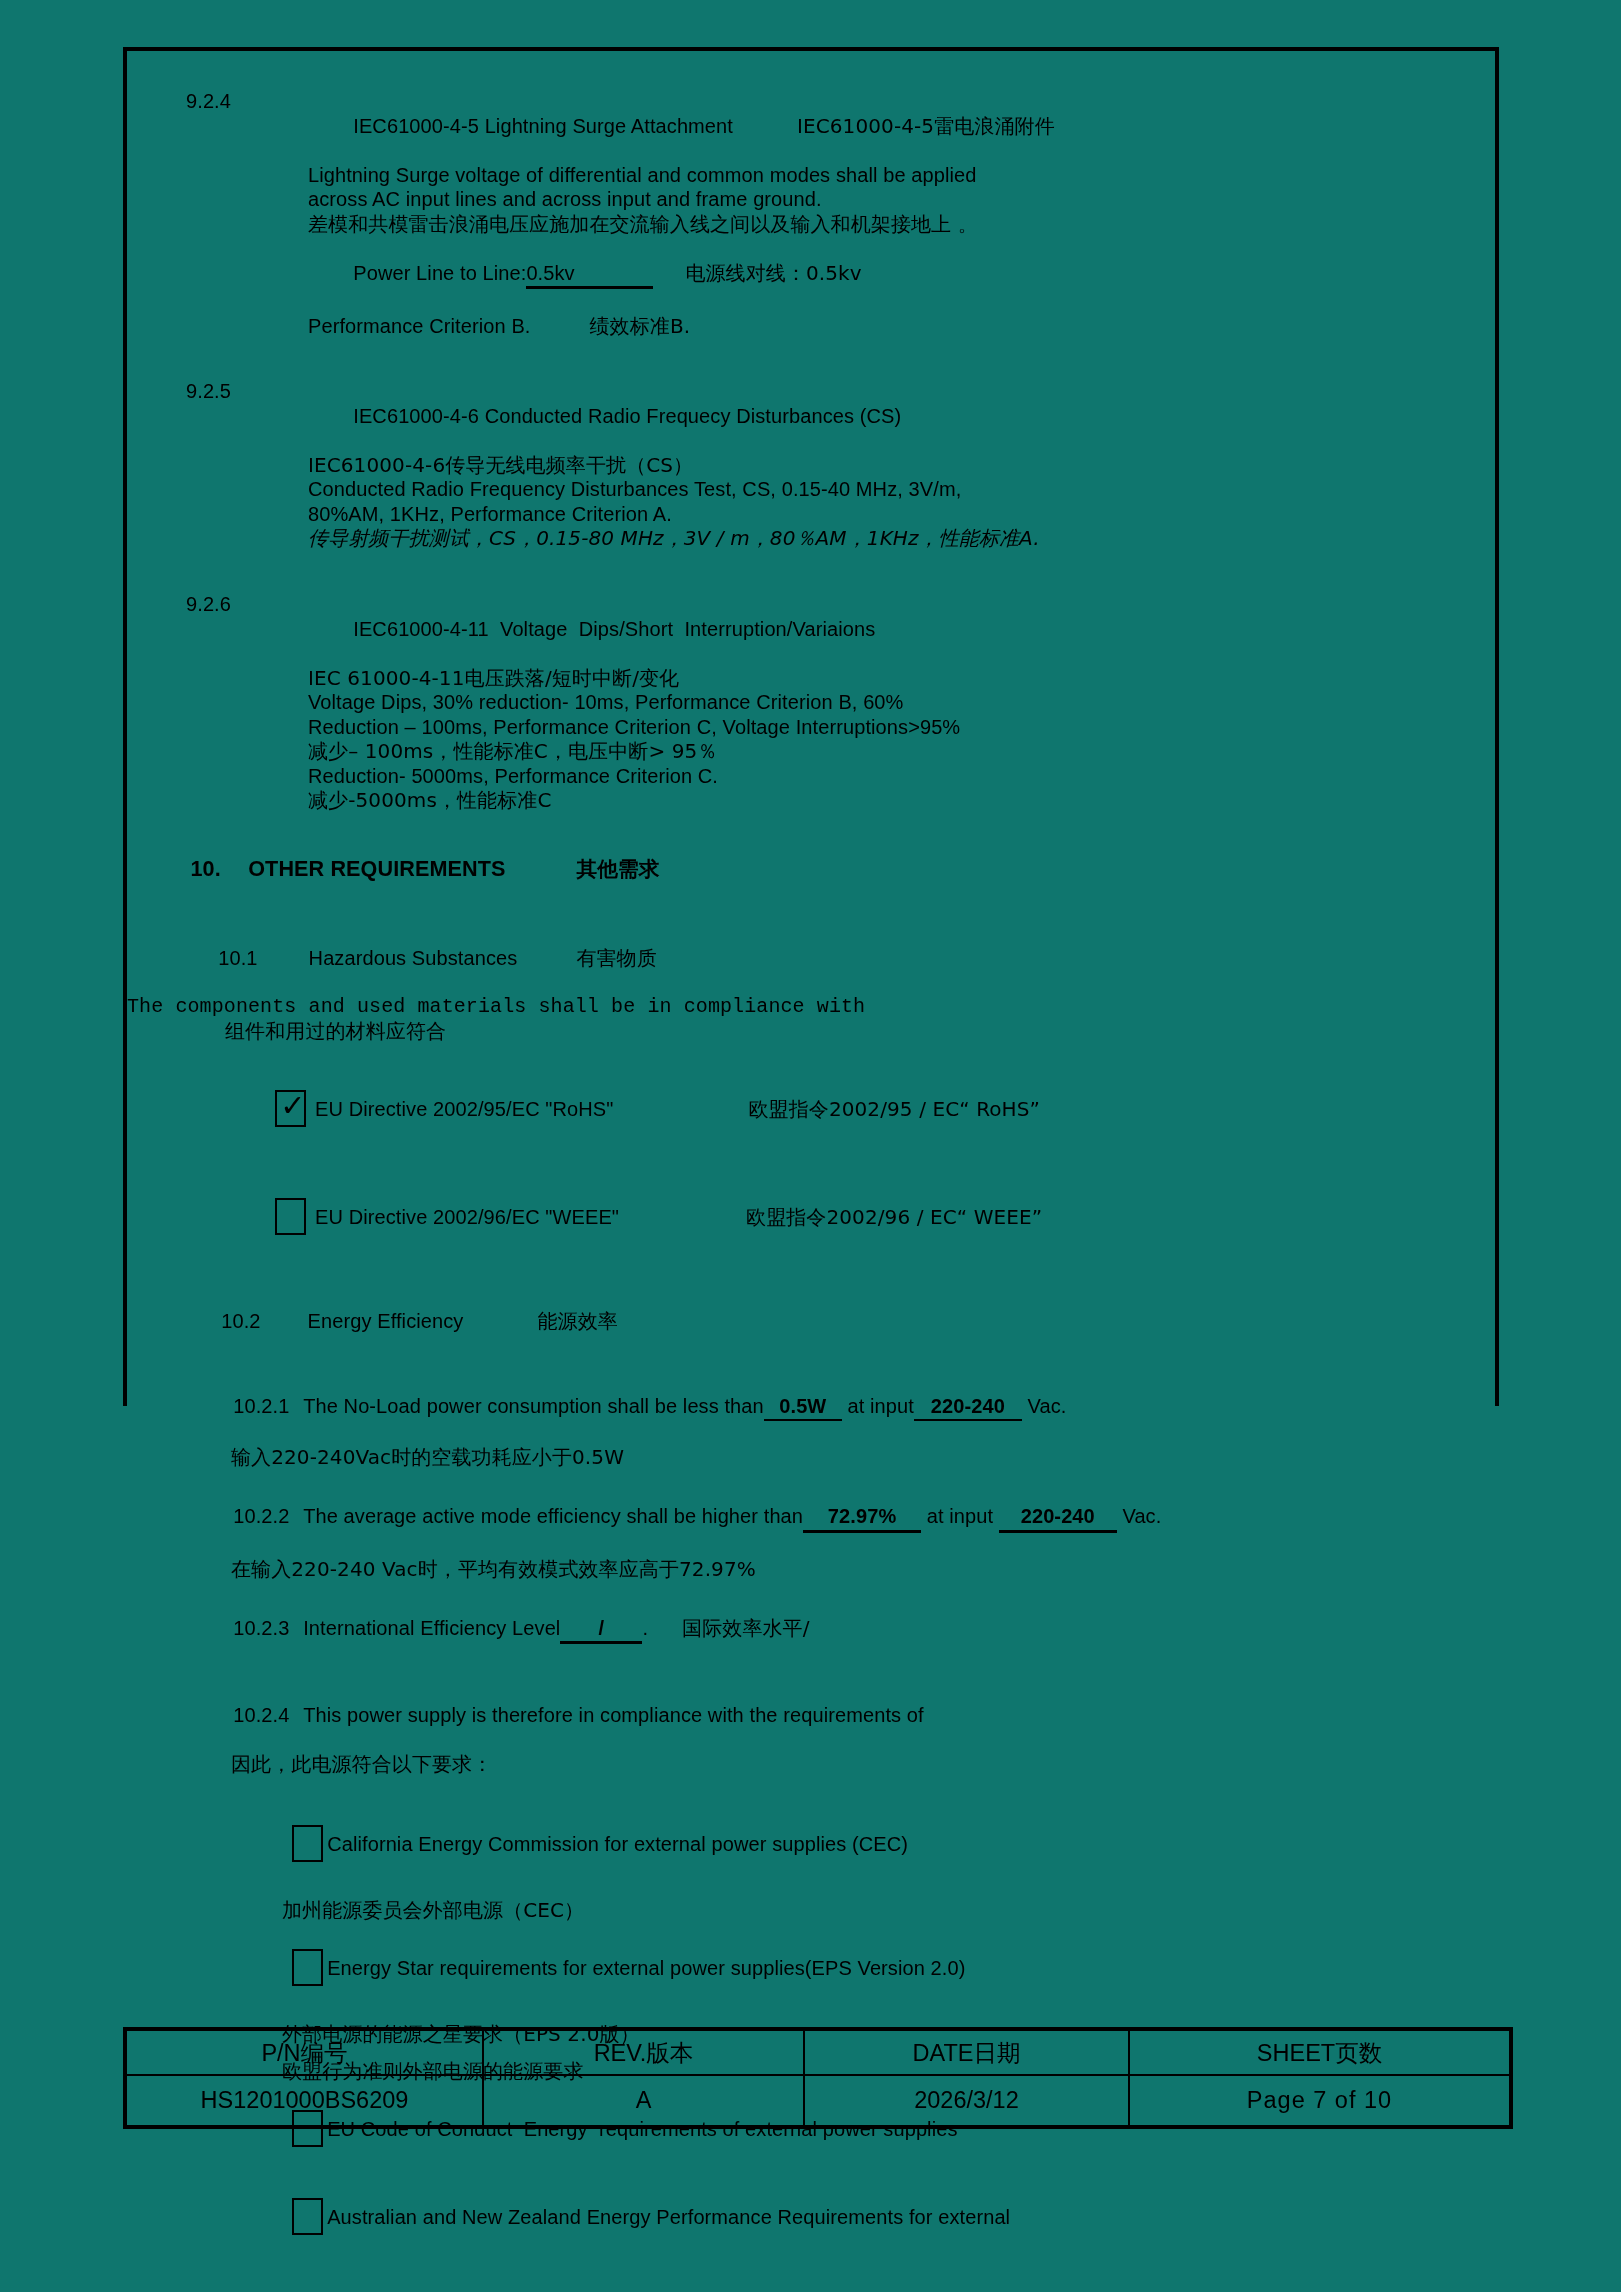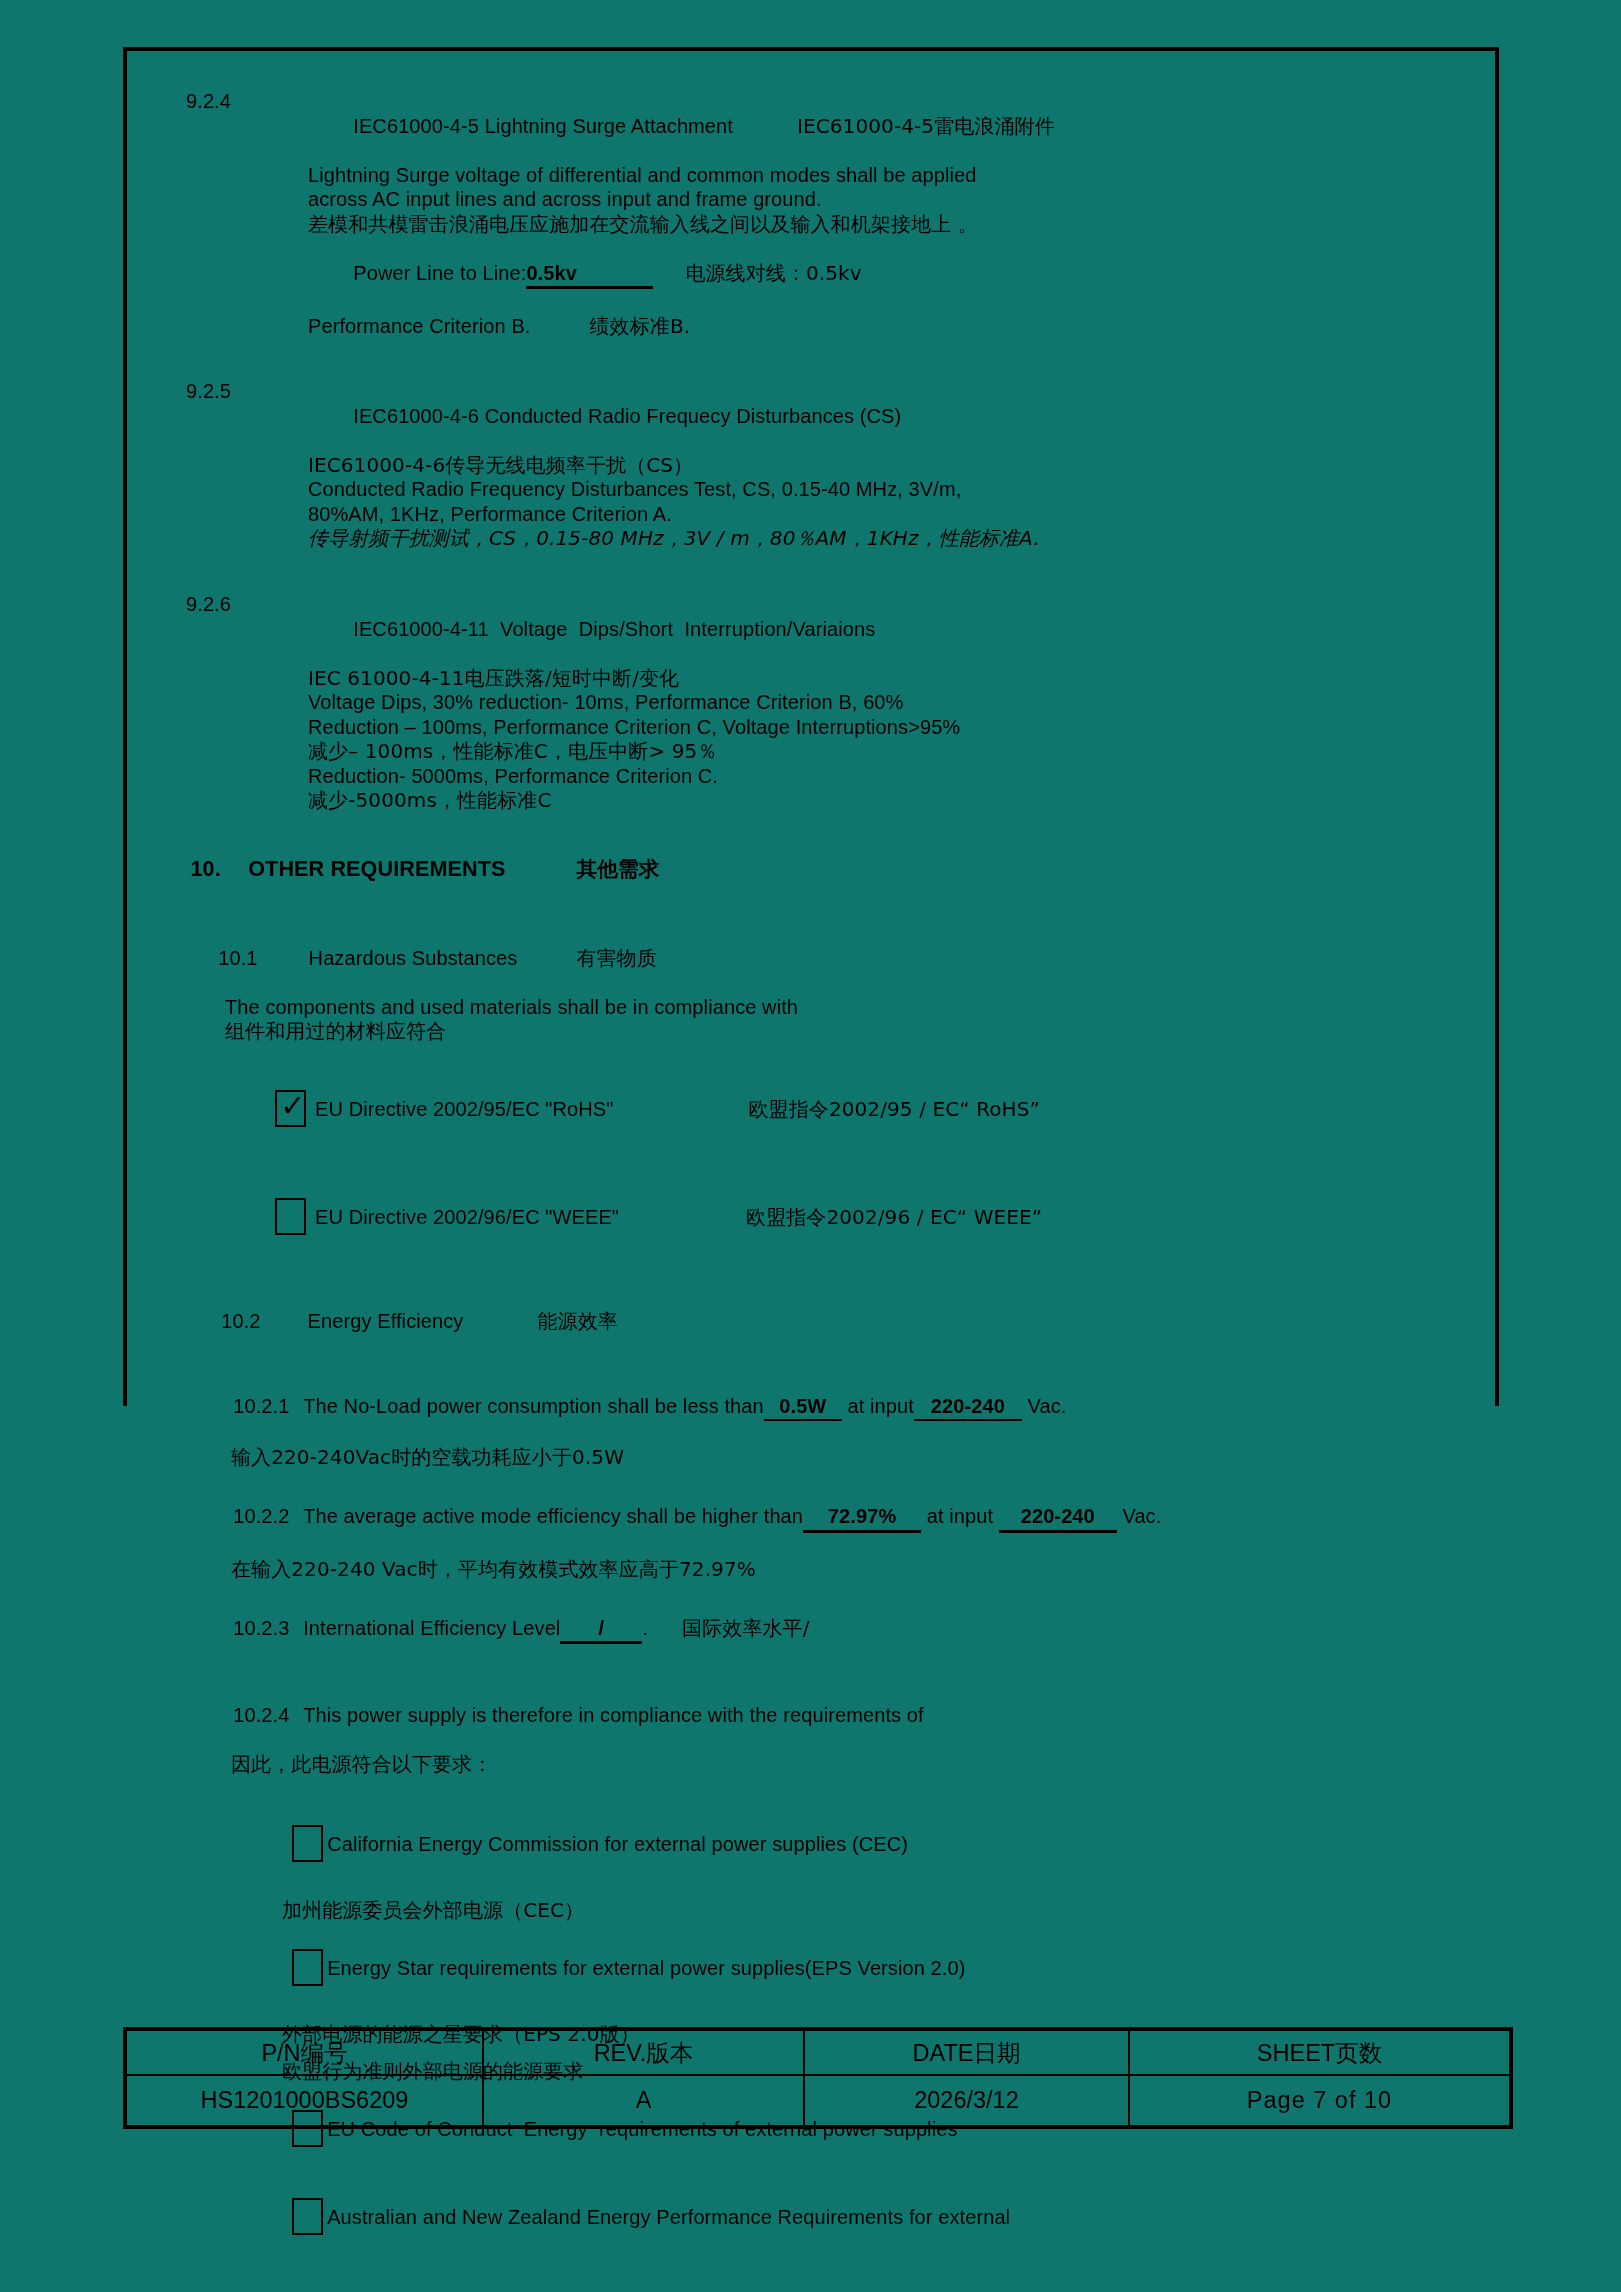--- a/index.html
+++ b/index.html
@@ -143,21 +143,21 @@
 
     <div class="row" style="margin-top:12.7px;">
       <div class="line" style="padding-left:0;">
         <span class="num" style="left:59px;">9.2.4</span>
         <span style="display:inline-block;width:181px;"></span><span>IEC61000-4-5 Lightning Surge Attachment</span><span style="display:inline-block;width:64px;"></span><span class="cn">IEC61000-4-5雷电浪涌附件</span>
       </div>
       <div class="line" style="padding-left:181px;"><span>Lightning Surge voltage of differential and common modes shall be applied</span></div>
       <div class="line" style="padding-left:181px;"><span>across AC input lines and across input and frame ground.</span></div>
       <div class="line cn" style="padding-left:181px;"><span>差模和共模雷击浪涌电压应施加在交流输入线之间以及输入和机架接地上 。</span></div>
       <div class="line" style="padding-left:181px;">
-        <span>Power Line to Line:</span><span class="ul" style="min-width:127px;text-align:left;font-weight:bold;">0.5kv</span><span style="display:inline-block;width:32px;"></span><span class="cn">电源线对线：0.5kv</span>
+        <span>Power Line to Line:</span><span class="ul" style="min-width:127px;text-align:left;font-weight:normal;">0.5kv</span><span style="display:inline-block;width:32px;"></span><span class="cn">电源线对线：0.5kv</span>
       </div>
       <div class="line" style="padding-left:181px;"><span>Performance Criterion B.</span><span style="display:inline-block;width:59px;"></span><span class="cn">绩效标准B.</span></div>
     </div>
 
     <div class="row" style="margin-top:16.7px;">
       <div class="line">
         <span class="num" style="left:59px;">9.2.5</span>
         <span style="display:inline-block;width:181px;"></span><span>IEC61000-4-6 Conducted Radio Frequecy Disturbances (CS)</span>
       </div>
       <div class="line cn" style="padding-left:181px;"><span>IEC61000-4-6传导无线电频率干扰（CS）</span></div>
@@ -182,21 +182,21 @@
     <div class="row" style="margin-top:19.6px;">
       <div class="line sec-title" style="padding-left:14.7px;">
         <span>10.</span><span style="display:inline-block;width:27.4px;"></span><span>OTHER REQUIREMENTS</span><span style="display:inline-block;width:71px;"></span><span class="cn" style="font-weight:bold;font-size:20.6px;">其他需求</span>
       </div>
     </div>
 
     <div class="row" style="margin-top:15.7px;">
       <div class="line">
         <span style="display:inline-block;width:46px;"></span><span>10.1</span><span style="display:inline-block;width:51px;"></span><span>Hazardous Substances</span><span style="display:inline-block;width:59px;"></span><span class="cn">有害物质</span>
       </div>
-      <div class="line" style="padding-left:98px;"><span>The components and used materials shall be in compliance with</span></div>
+      <div class="line" style="font-family:Liberation Mono, monospace;"><span>The components and used materials shall be in compliance with</span></div>
       <div class="line cn" style="padding-left:98px;"><span>组件和用过的材料应符合</span></div>
 
       <div class="line" style="padding-left:103px;margin-top:21.6px;">
         <span class="chk"><span class="tick">✓</span></span><span style="display:inline-block;width:4.9px;"></span><span>EU Directive 2002/95/EC "RoHS"</span><span style="display:inline-block;width:135px;"></span><span class="cn">欧盟指令2002/95 / EC“ RoHS”</span>
       </div>
       <div class="line" style="padding-left:103px;margin-top:21.6px;">
         <span class="chk"><span class="tick"></span></span><span style="display:inline-block;width:4.9px;"></span><span>EU Directive 2002/96/EC "WEEE"</span><span style="display:inline-block;width:127px;"></span><span class="cn">欧盟指令2002/96 / EC“ WEEE”</span>
       </div>
     </div>
 

